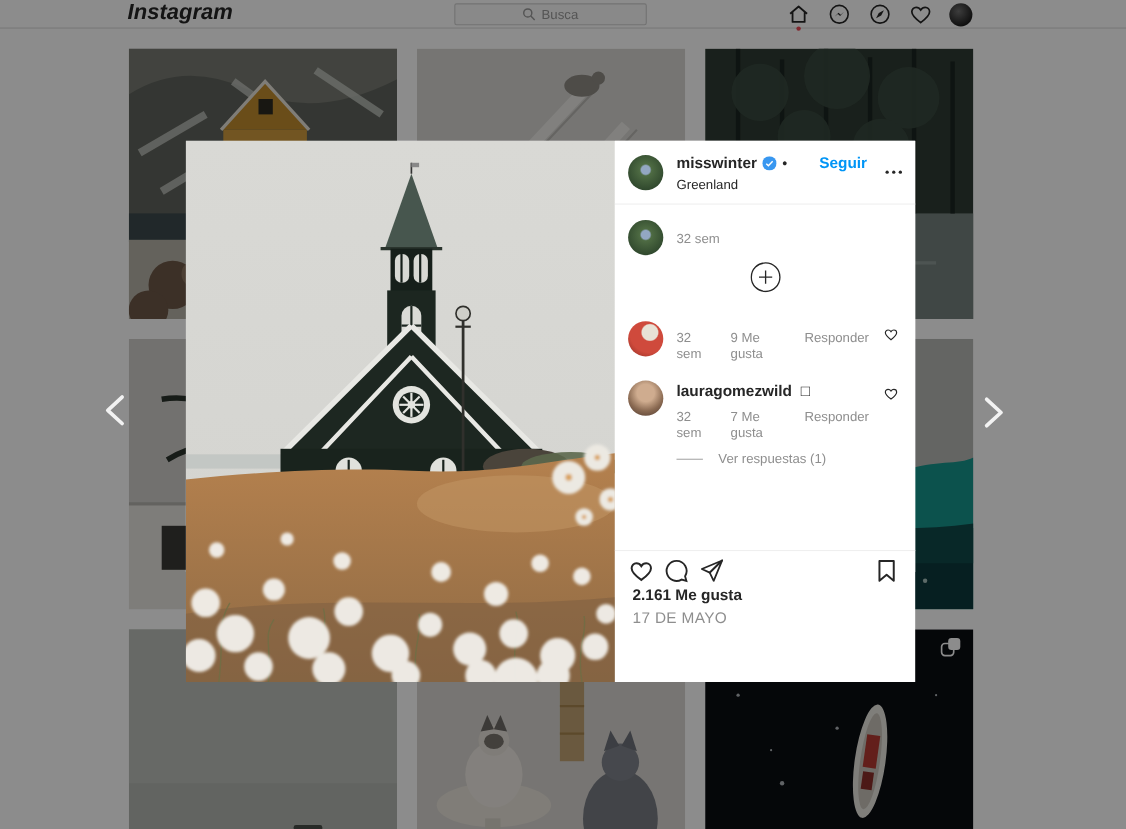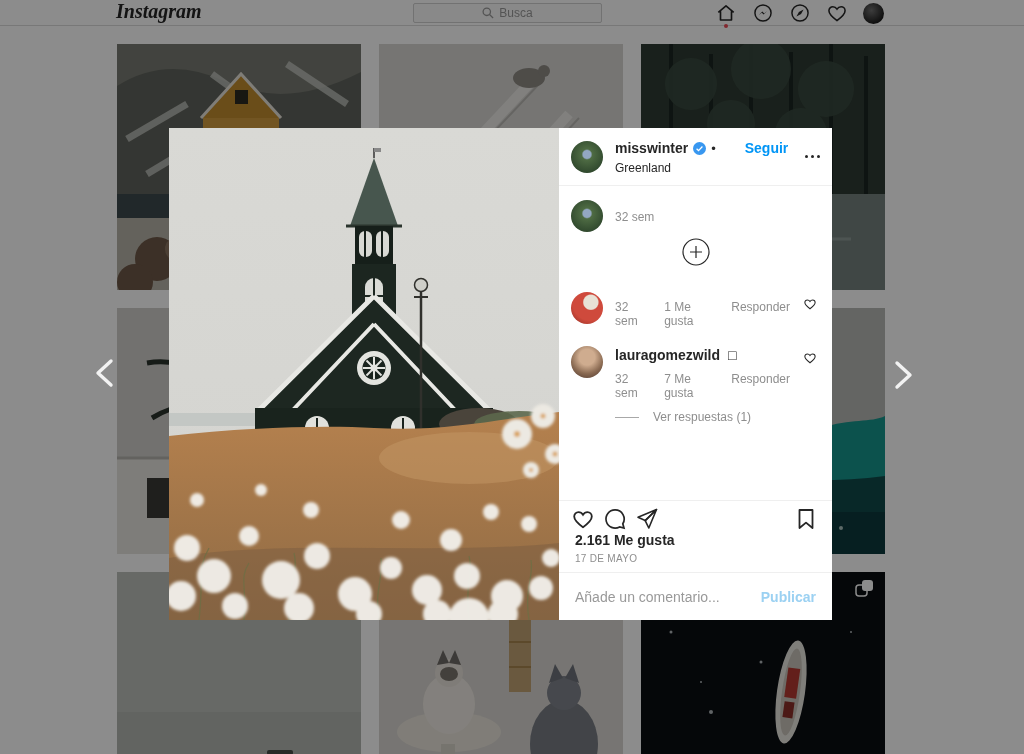--- a/index.html
+++ b/index.html
@@ -2,23 +2,23 @@
 <html><head>
 <meta charset="utf-8">
 <style>
   * { margin:0; padding:0; box-sizing:border-box; }
   html,body { width:1024px; height:754px; overflow:hidden; }
   body { position:relative; background:#fff; font-family:"Liberation Sans", sans-serif; color:#262626; }
 
   
   .nav { position:absolute; top:0; left:0; right:0; height:26px; background:#fff;
          border-bottom:1px solid #dbdbdb; z-index:1; }
-  .logo { position:absolute; left:116px; top:0px; font-family:Liberation Serif, serif;
+  .logo { position:absolute; left:116px; top:0px; font-family:Liberation Sans, sans-serif;
           font-style:italic; font-weight:bold; font-size:20px; color:#262626; cursor:pointer; }
-  .search { position:absolute; left:413px; top:3px; width:189px; height:20px;
+  .search { position:absolute; left:413px; top:3px; width:175px; height:20px;
             border:1px solid #cfcfcf; background:#fafafa; border-radius:2px;
             display:flex; align-items:center; justify-content:center; gap:5px;
             color:#999; font-size:12px; }
   .nav-icons { position:absolute; right:140px; top:2px; display:flex; gap:15px; align-items:center; }
   .nav-ic { position:relative; width:22px; height:22px; cursor:pointer; }
   .nav-ic svg { width:22px; height:22px; display:block; }
   .nav-dot { position:absolute; left:9px; bottom:-4px; width:4px; height:4px;
              border-radius:50%; background:#ed4956; }
   .nav-avatar { width:21px; height:21px; border-radius:50%;
                 background: radial-gradient(circle at 40% 35%, #6f6f6f, #1d1d1d 72%); cursor:pointer; }
@@ -79,21 +79,21 @@
   .view-replies { display:flex; align-items:center; gap:14px; padding:4px 16px 10px 56px;
                   font-size:12px; color:#8e8e8e; cursor:pointer; }
   .view-replies .dash { width:24px; height:1px; background:#a8a8a8; }
 
   .actions { position:absolute; top:372px; left:0; right:0; height:46px; border-top:1px solid #efefef; }
   .act-left { position:absolute; left:12px; top:6px; display:flex; gap:8px; }
   .act-btn { background:none; border:none; padding:0; cursor:pointer; }
   .act-btn svg { display:block; }
   .act-save { position:absolute; right:14px; top:6px; }
   .likes { position:absolute; top:404px; left:16px; font-size:14px; font-weight:700; cursor:pointer; }
-  .date  { position:absolute; top:425px; left:16px; font-size:10px; color:#8e8e8e; letter-spacing:.3px; }
+  .date  { position:absolute; top:425px; left:16px; font-size:14px; color:#8e8e8e; letter-spacing:.3px; }
 
   .add-comment { position:absolute; top:444px; left:0; right:0; height:48px;
                  border-top:1px solid #efefef; display:flex; align-items:center; padding:0 16px; }
   .add-comment input { flex:1; border:none; outline:none; font-size:14px; color:#262626;
                        font-family:"Liberation Sans", sans-serif; background:transparent; }
   .add-comment input::placeholder { color:#999; }
   .publish { background:none; border:none; color:#9bd1f2; font-weight:600; font-size:14px;
              font-family:"Liberation Sans", sans-serif; cursor:pointer; }
 </style>
 </head>
@@ -486,21 +486,21 @@
         <svg width="28" height="28" viewBox="0 0 28 28">
             <circle cx="14" cy="14" r="13" fill="none" stroke="#262626" stroke-width="1.2"></circle>
             <path d="M14 8 V20 M8 14 H20" stroke="#262626" stroke-width="1.2"></path>
           </svg>
       </div>
 
       <div class="cmt">
         <div class="avatar av32 av-fede"></div>
         <div class="cmt-meta">
           <span>32 sem</span>
-          <span class="clk">1 Me gusta</span>
+          <span class="clk">9 Me gusta</span>
           <span class="clk">Responder</span>
         </div>
         <span class="cmt-heart">
             <svg width="14" height="14" viewBox="0 0 24 24">
               <path d="M12 20.2 C7.2 16.7 3.2 13.4 3.2 9.5 C3.2 7 5.1 5.1 7.5 5.1 C9.3 5.1 11 6.1 12 7.7 C13 6.1 14.7 5.1 16.5 5.1 C18.9 5.1 20.8 7 20.8 9.5 C20.8 13.4 16.8 16.7 12 20.2 Z" fill="none" stroke="#262626" stroke-width="1.8"></path>
             </svg>
           </span>
       </div>
 
       <div class="cmt">
@@ -554,19 +554,15 @@
       <button class="act-btn act-save">
           <svg width="24" height="24" viewBox="0 0 24 24">
             <path d="M5.5 3 H18.5 V21 L12 15.6 L5.5 21 Z" fill="none" stroke="#262626" stroke-width="1.8" stroke-linejoin="round"></path>
           </svg>
         </button>
     </div>
 
     <div class="likes">2.161 Me gusta</div>
     <div class="date">17 DE MAYO</div>
 
-    <div class="add-comment">
-      <input type="text" placeholder="Añade un comentario..." style="">
-      <button class="publish">Publicar</button>
-    </div>
 
   </div>
 </div>
 
 </body></html>

